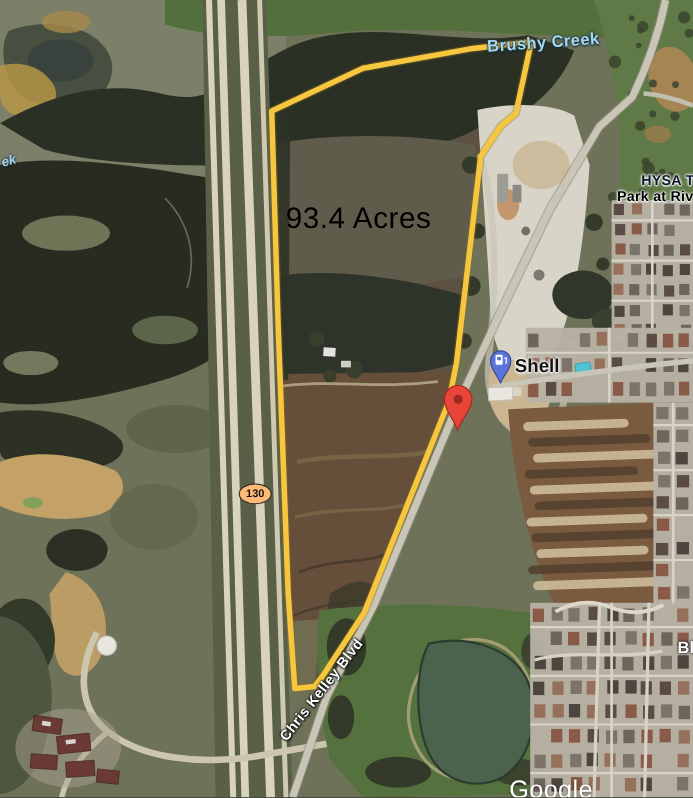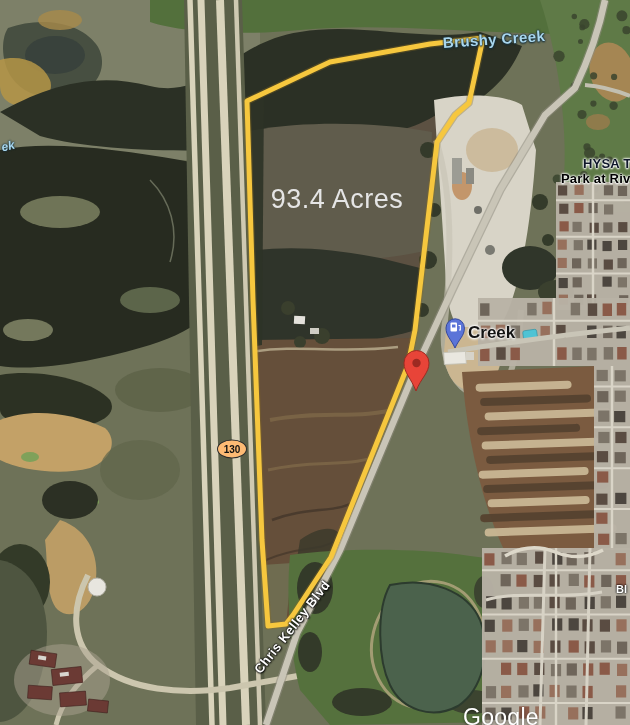--- a/index.html
+++ b/index.html
@@ -32,21 +32,21 @@
     color:#131313;font-size:17px;font-weight:700;
     text-shadow:0 0 2px #fff,0 0 2px #fff,0 0 3px #fff,0 1px 3px #fff;
     transform:translate(0,-50%);
   }
   .lbl-road{
     color:#fff;font-size:13px;font-weight:700;letter-spacing:.4px;
     text-shadow:0 0 2px #000,0 0 2px #000,0 1px 2px #000;
     transform:translate(-50%,-50%) rotate(-52deg);
   }
   .lbl-street-partial{
-    color:#fff;font-size:11px;font-weight:700;
+    color:#fff;font-size:15px;font-weight:700;
     text-shadow:0 0 2px #000,0 0 2px #000;
     transform:translate(0,-50%);
   }
   .lbl-google{
     color:#fff;font-size:23px;font-weight:500;letter-spacing:.3px;
     text-shadow:0 1px 3px rgba(0,0,0,.55);
   }
   .shield{
     position:absolute;width:28px;height:17px;background:#fdba74;
     border:1.6px solid #2b2b2b;border-radius:50%;
@@ -397,22 +397,22 @@
   </g>
 
   <g>
     <path d="M416,391 C411,378 404,373 404,363 A12.5,12.5 0 1 1 429,363 C429,373 421,378 416,391 Z" fill="#e84438" stroke="#9e2b22" stroke-width="1"></path>
     <circle cx="416.5" cy="363" r="4.2" fill="#8e261e" opacity=".85"></circle>
   </g>
 </svg>
 
 <div class="lbl lbl-creek" style="left:494px;top:39px;">Brushy Creek</div>
 <div class="lbl lbl-creek-partial" style="left:8px;top:146px;">ek</div>
-<div class="lbl lbl-acres" style="left: 337px; top: 199px; color: #e5e5e5;">93.4 Acres</div>
+<div class="lbl lbl-acres" style="left: 326px; top: 199px; color: #000000;">93.4 Acres</div>
 <div class="lbl lbl-park" style="left: 583px; top: 156px; color: #0f172a;">HYSA T</div>
 <div class="lbl lbl-park" style="left: 561px; top: 171px; color: #000000;">Park at Riv</div>
-<div class="lbl lbl-shell" style="left:468px;top:333px;">Creek</div>
+<div class="lbl lbl-shell" style="left:468px;top:333px;">Shell</div>
 <div class="shield" style="left:232px;top:449px;">130</div>
 <div class="lbl lbl-road" style="left:292px;top:627px;">Chris Kelley Blvd</div>
 <div class="lbl lbl-street-partial" style="left:616px;top:589px;">Bl</div>
 <div class="lbl lbl-google" style="left:463px;top:704px;">Google</div>
 
 </div>
 
 </body></html>

